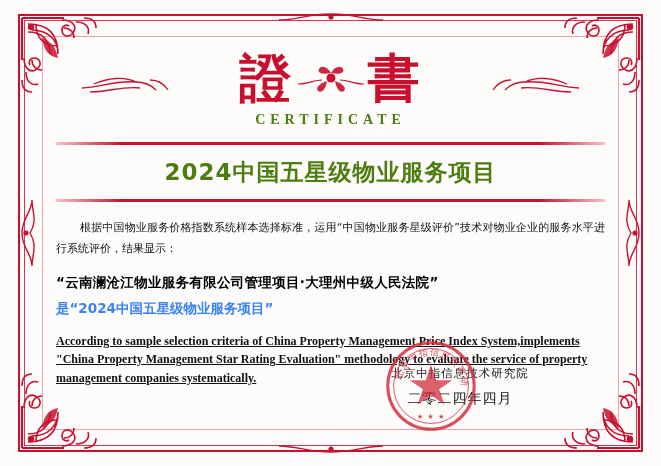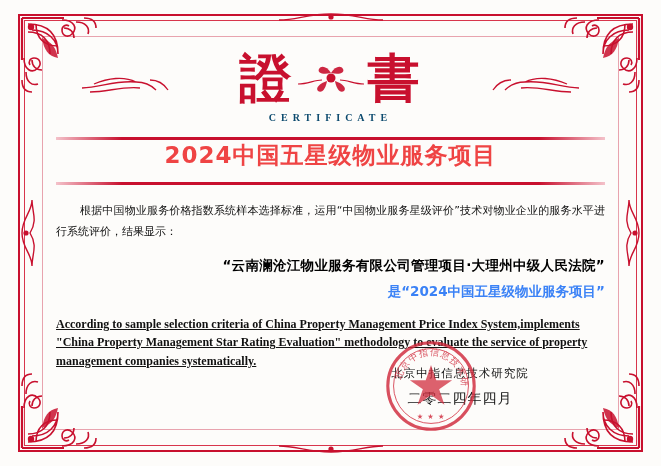--- a/index.html
+++ b/index.html
@@ -76,23 +76,23 @@
     font-family: "DejaVu Serif", serif;
     font-weight: bold;
     font-size: 52px;
     color: #c8102e;
     line-height: 1;
     letter-spacing: 2px;
   }
 
   .cert-en {
     margin-top: 8px;
-    font-size: 10px;
+    font-size: 14px;
     letter-spacing: 5px;
-    color: #0c4a6e;
+    color: #4d7c0f;
     font-weight: bold;
     font-family: "Liberation Serif", serif;
   }
 
   
   .wings {
     position: relative;
     width: 100%;
     height: 30px;
     margin-top: -30px;
@@ -104,23 +104,24 @@
   .flower { position: absolute; left: 50%; transform: translateX(-50%); top: -12px; color: #c8102e; }
 
   .rule-bar {
     margin-top: 14px;
     width: 100%;
     height: 3px;
     background: linear-gradient(to right, #f4c2ca 0%, #c8102e 12%, #c8102e 88%, #f4c2ca 100%);
   }
 
   .title-cn {
+    margin-top: 12px;
     font-size: 23px;
     font-weight: bold;
-    color: #ef4444;
+    color: #4d7c0f;
     letter-spacing: 1px;
     font-family: "DejaVu Sans", sans-serif;
     text-align: right;
   }
   .title-en {
     margin-top: 7px;
     font-size: 13.5px;
     font-weight: bold;
     color: #c8102e;
     letter-spacing: 1.6px;
@@ -140,21 +141,21 @@
     line-height: 1.9;
     color: #111;
     text-align: justify;
     text-indent: 24px;
     font-family: "DejaVu Sans", sans-serif;
   }
 
   .award-block {
     margin-top: 14px;
     width: 100%;
-    text-align: right;
+    text-align: left;
     font-family: "DejaVu Sans", sans-serif;
   }
   .award-1 {
     font-size: 13.5px;
     font-weight: bold;
     color: #000;
     letter-spacing: 0.3px;
   }
   .award-2 {
     margin-top: 8px;

